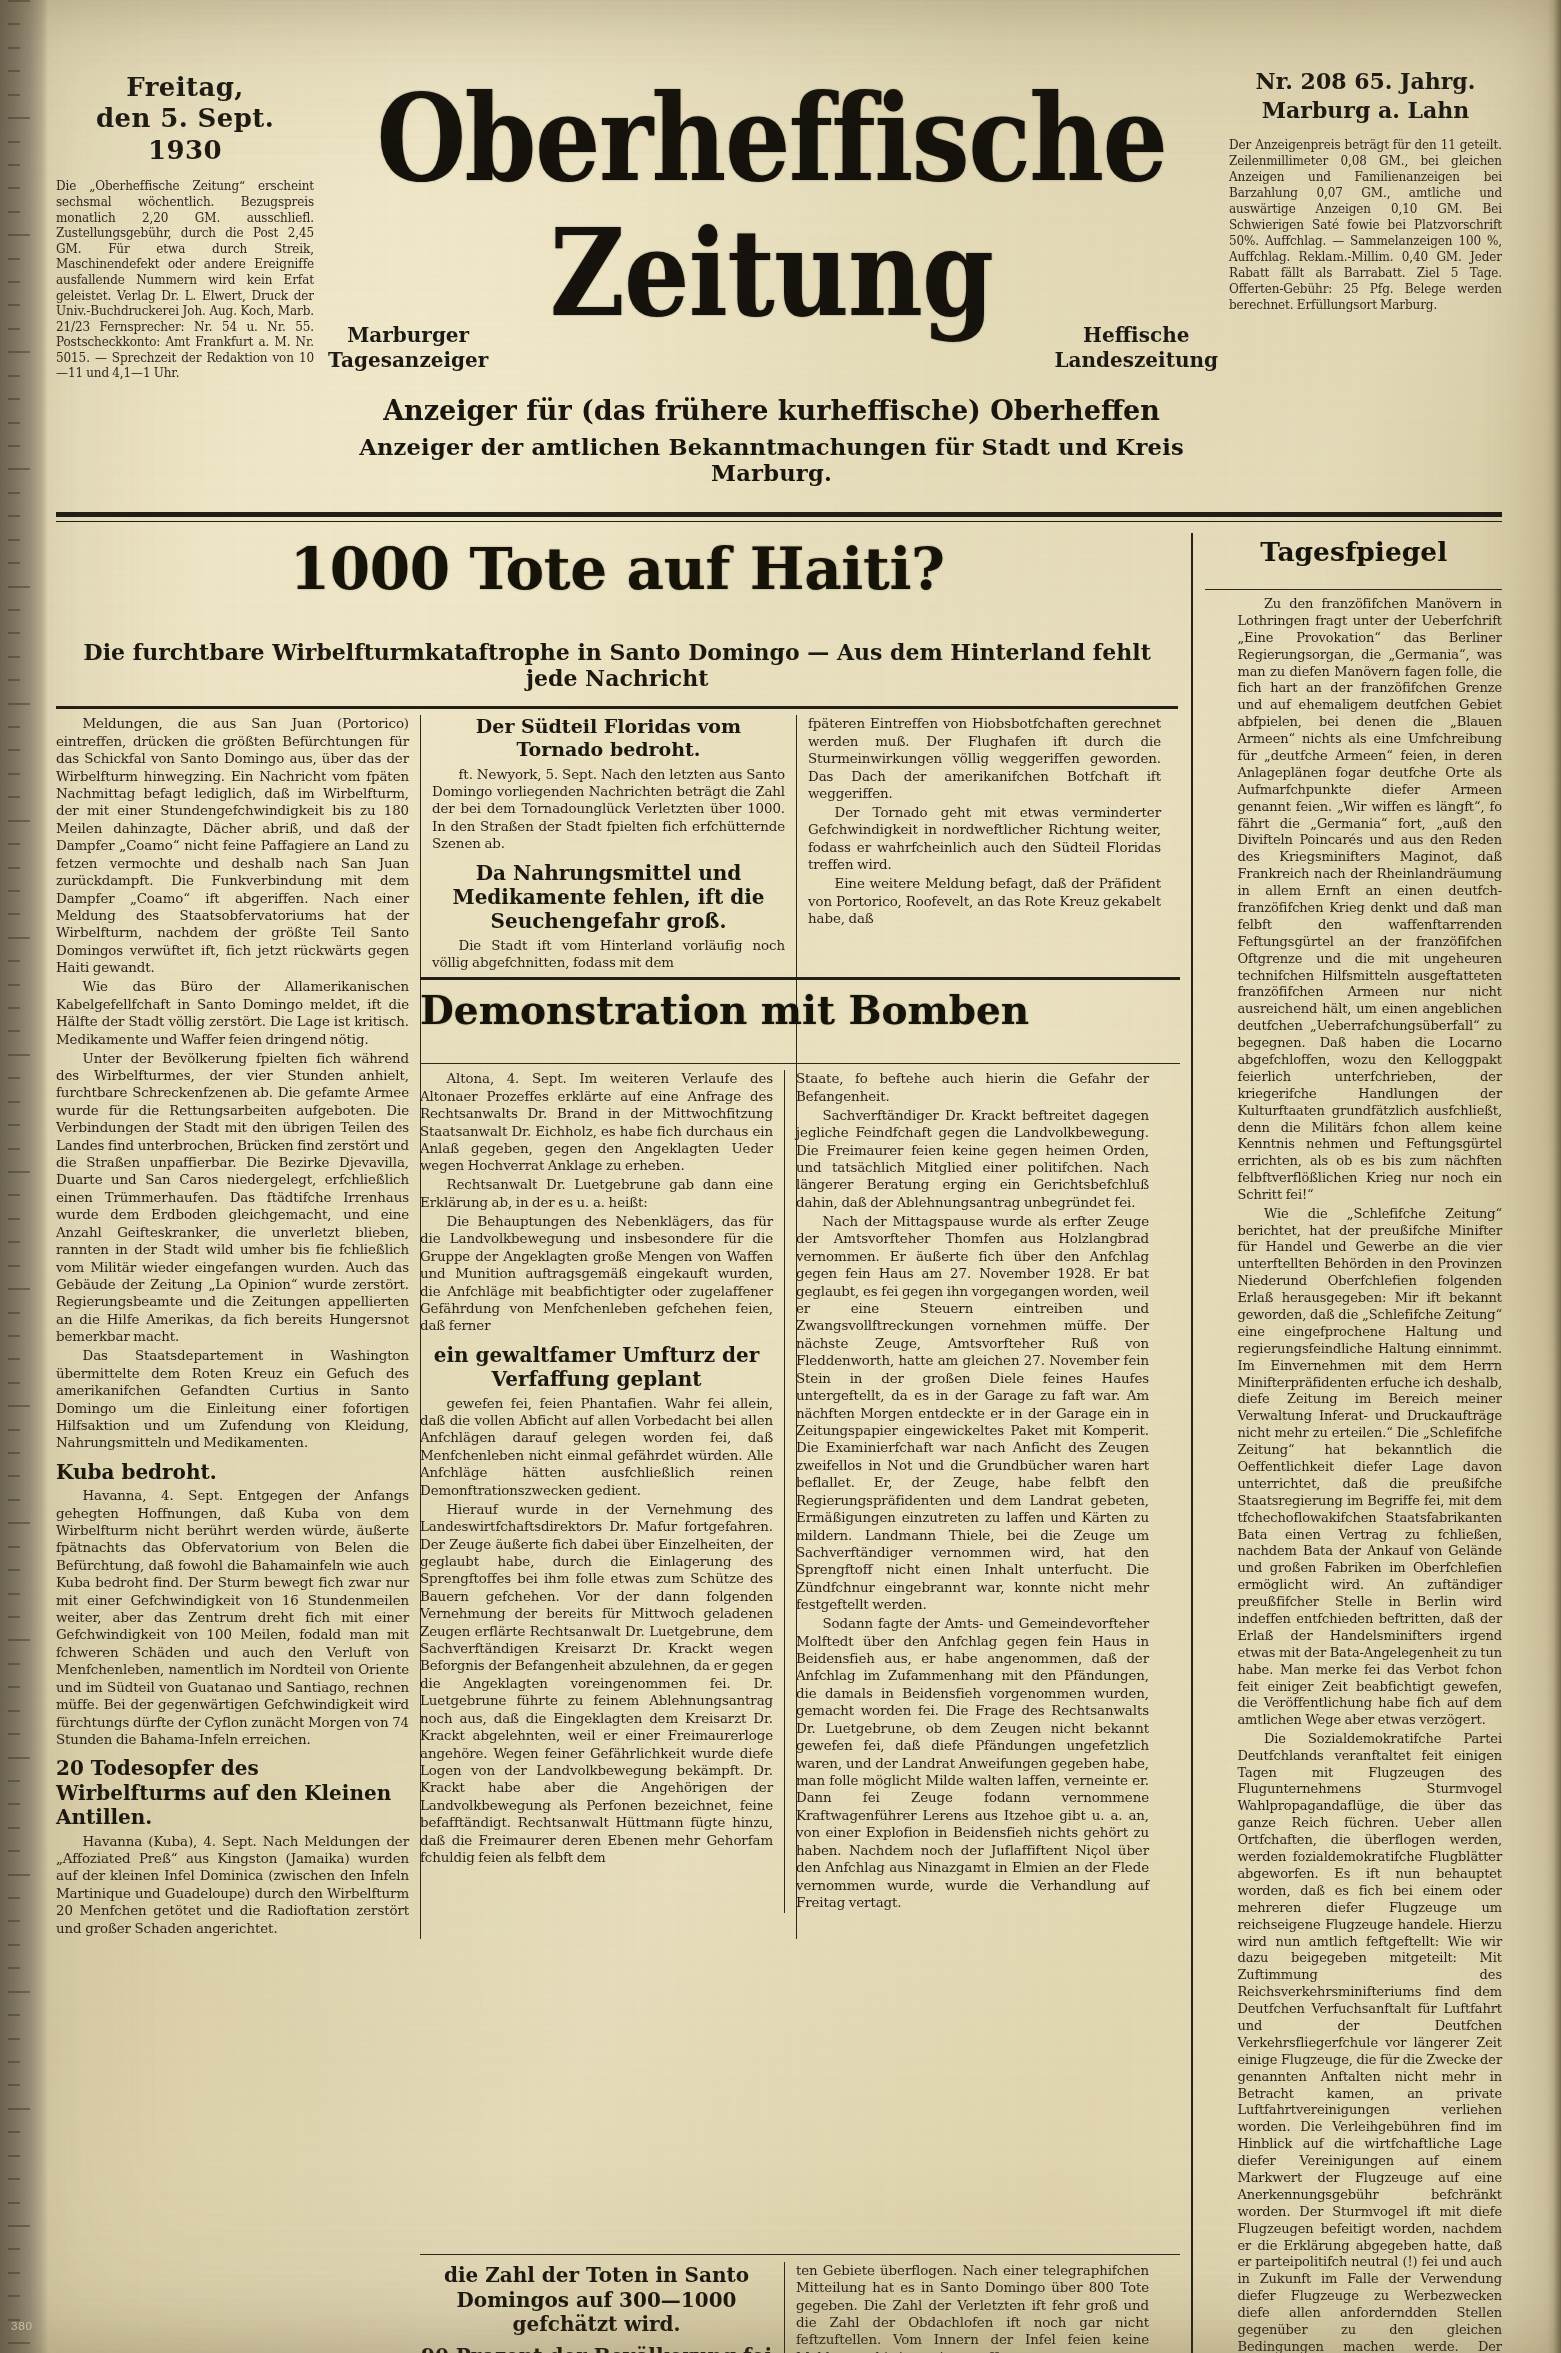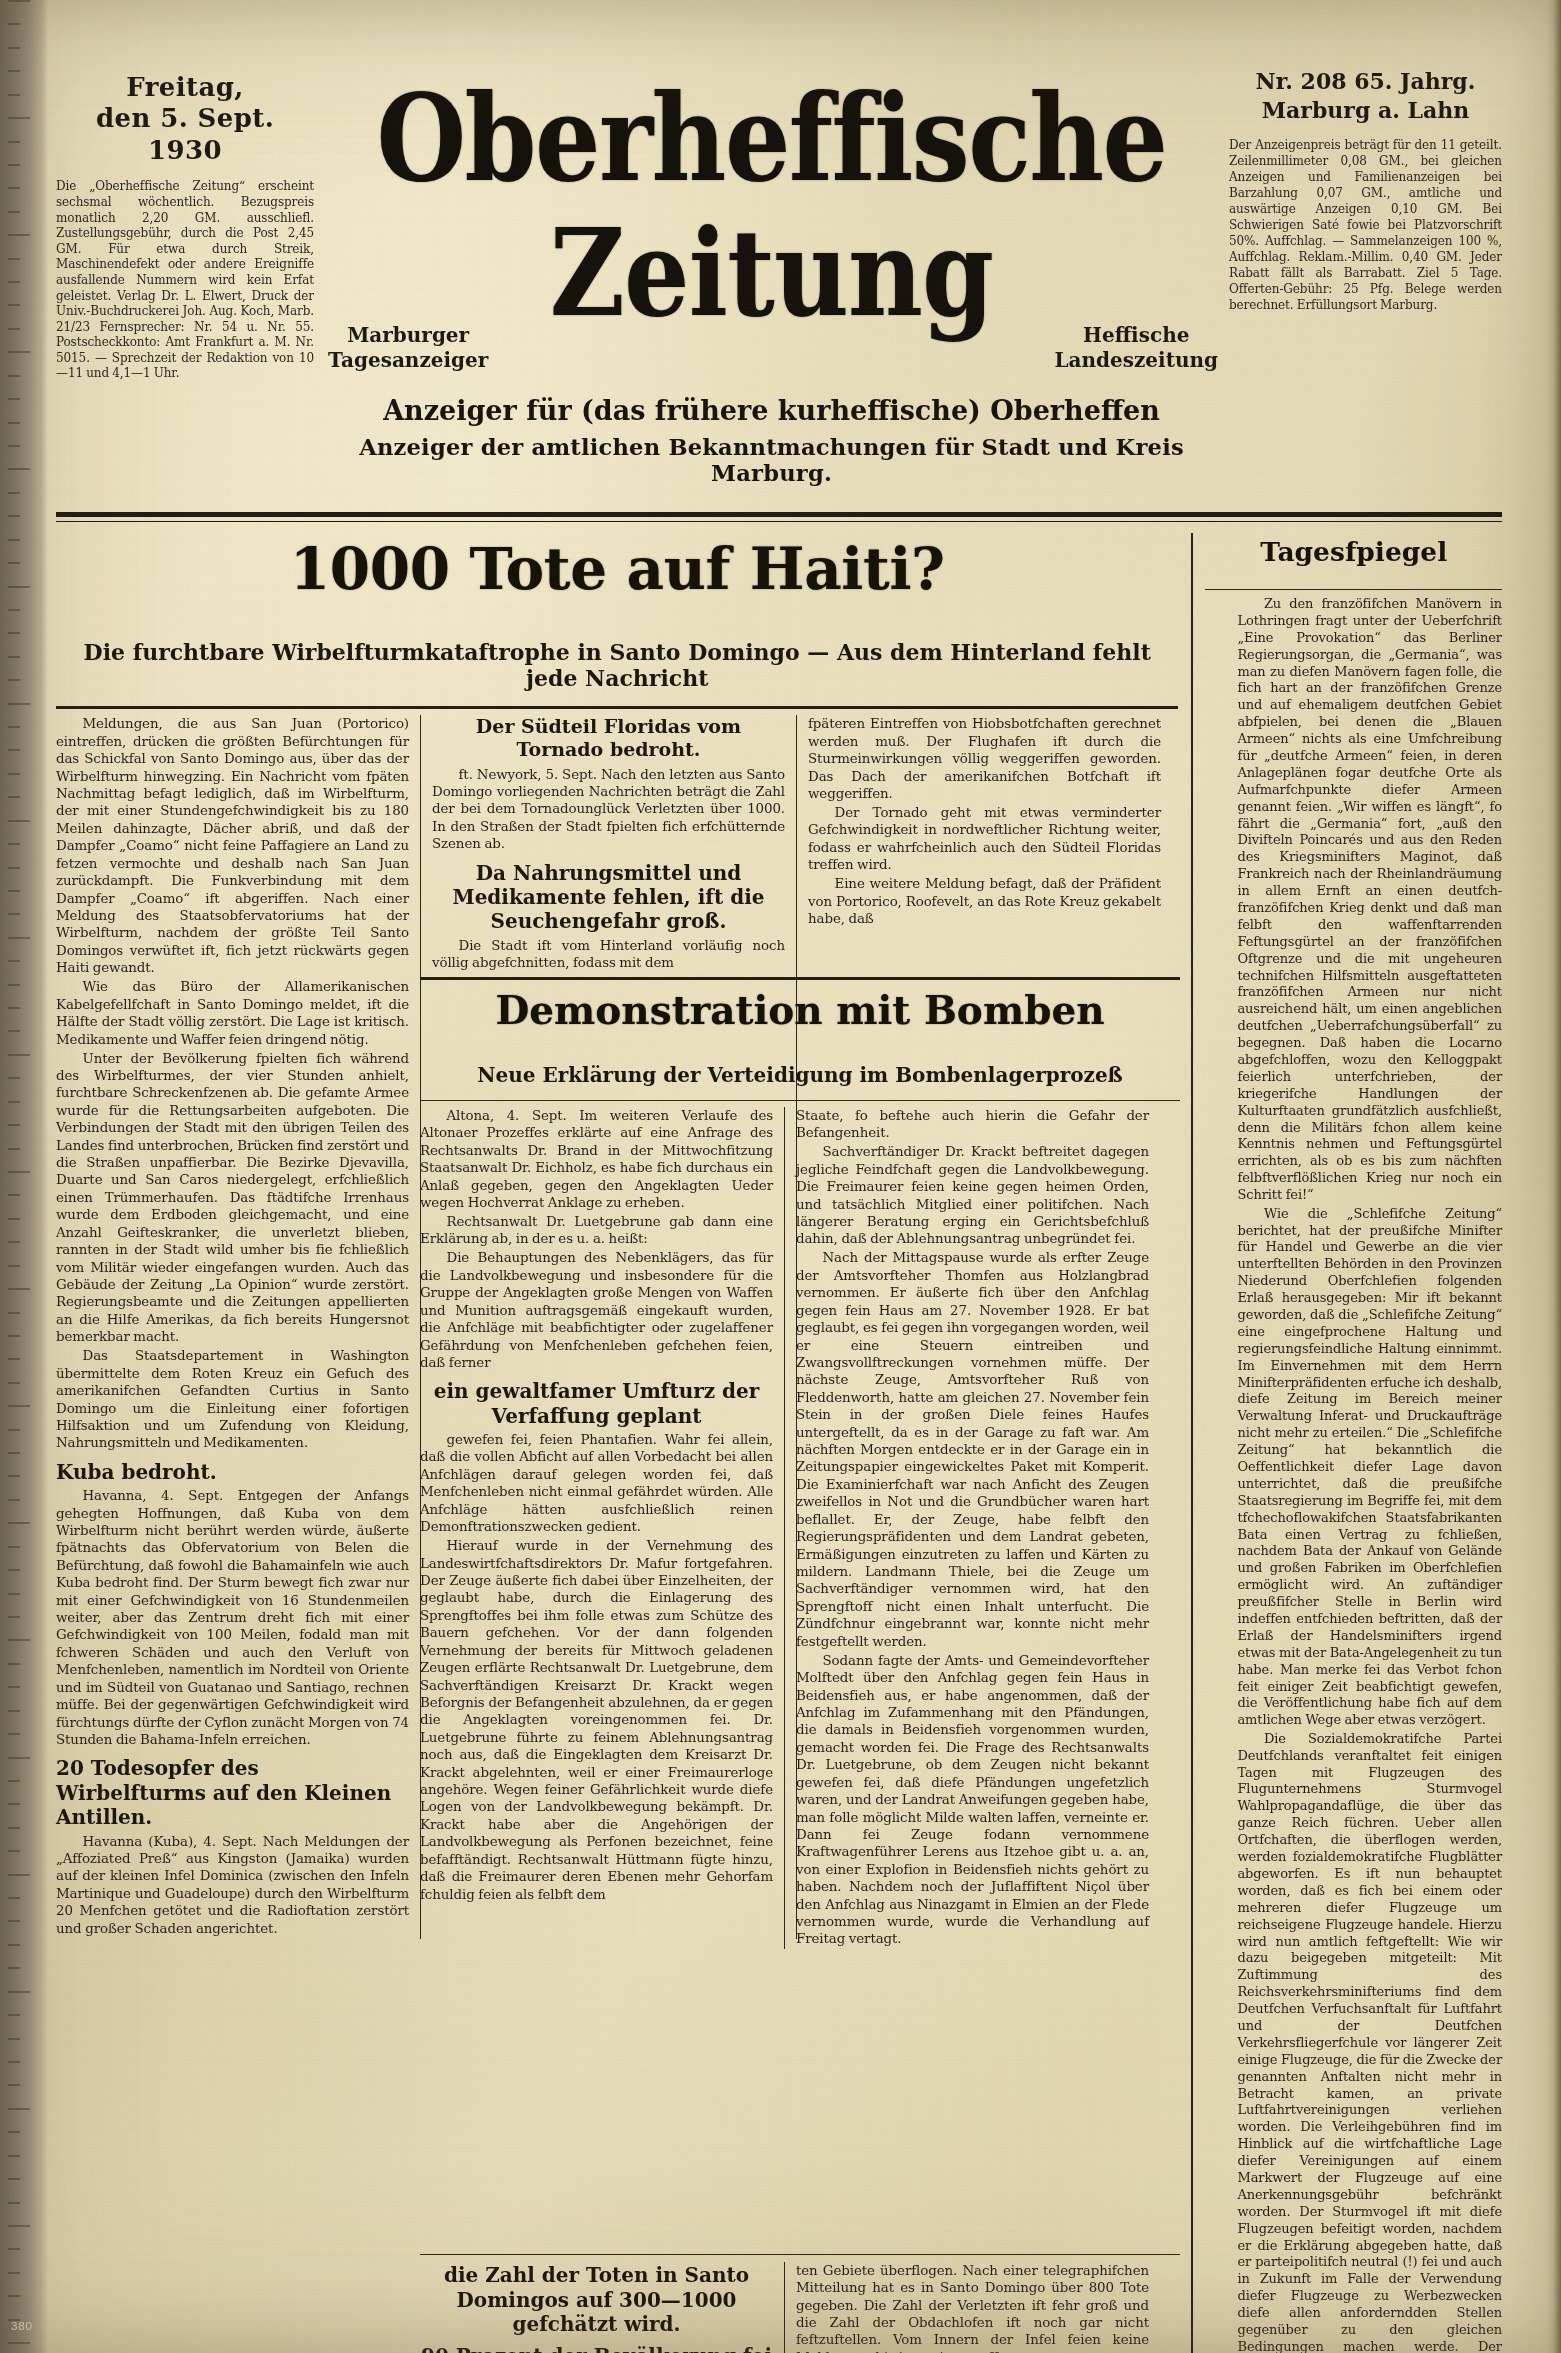--- a/index.html
+++ b/index.html
@@ -252,21 +252,21 @@
     text-align: center;
     line-height: 1.22;
     margin: 7.8px 0 3.1px 0;
     color: #1b1810;
   }
   h4.subsm.left { text-align: left; }
 
   
   #demo-head {
     font-family: "DejaVu Serif", serif; font-weight: bold;
-    text-align: center; font-size: 39px; line-height: 1.05;
+    font-size: 39px; line-height: 1.05;
     color: #151208; margin-top: 9.4px;
     text-shadow: 0 0 1.6px rgba(25,20,10,.45);
   }
   #demo-sub {
     font-family: "DejaVu Serif", serif; font-weight: bold;
     text-align: center; font-size: 20px; line-height: 1.2;
     color: #1b1810; margin-top: 6.2px; padding-bottom: 4.7px;
   }
 
   
@@ -467,21 +467,20 @@
           <div class="col" style="width:353px">
             <p class="txt noind">fpäteren Eintreffen von Hiobsbotfchaften gerechnet werden muß. Der Flughafen ift durch die Sturmeinwirkungen völlig weggeriffen geworden. Das Dach der amerikanifchen Botfchaft ift weggeriffen.</p>
             <p class="txt">Der Tornado geht mit etwas verminderter Gefchwindigkeit in nordweftlicher Richtung weiter, fodass er wahrfcheinlich auch den Südteil Floridas treffen wird.</p>
             <p class="txt">Eine weitere Meldung befagt, daß der Präfident von Portorico, Roofevelt, an das Rote Kreuz gekabelt habe, daß</p>
           </div>
         </div>
 
         <div style="position:absolute; left:364px; top:437px; width:760px;">
           <hr class="hr-block thick">
           <h2 id="demo-head">Demonstration mit Bomben</h2>
-          <div id="demo-sub">Neue Erklärung der Verteidigung im Bombenlagerprozeß</div>
           <hr class="hr-block">
 
           <div class="cols3">
             <div class="col" style="width:353px">
               <p class="txt">Altona, 4. Sept. Im weiteren Verlaufe des Altonaer Prozeffes erklärte auf eine Anfrage des Rechtsanwalts Dr. Brand in der Mittwochfitzung Staatsanwalt Dr. Eichholz, es habe fich durchaus ein Anlaß gegeben, gegen den Angeklagten Ueder wegen Hochverrat Anklage zu erheben.</p>
               <p class="txt">Rechtsanwalt Dr. Luetgebrune gab dann eine Erklärung ab, in der es u. a. heißt:</p>
               <p class="txt">Die Behauptungen des Nebenklägers, das für die Landvolkbewegung und insbesondere für die Gruppe der Angeklagten große Mengen von Waffen und Munition auftragsgemäß eingekauft wurden, die Anfchläge mit beabfichtigter oder zugelaffener Gefährdung von Menfchenleben gefchehen feien, daß ferner</p>
               <h4 class="subsm">ein gewaltfamer Umfturz der Verfaffung geplant</h4>
               <p class="txt">gewefen fei, feien Phantafien. Wahr fei allein, daß die vollen Abficht auf allen Vorbedacht bei allen Anfchlägen darauf gelegen worden fei, daß Menfchenleben nicht einmal gefährdet würden. Alle Anfchläge hätten ausfchließlich reinen Demonftrationszwecken gedient.</p>
               <p class="txt">Hierauf wurde in der Vernehmung des Landeswirtfchaftsdirektors Dr. Mafur fortgefahren. Der Zeuge äußerte fich dabei über Einzelheiten, der geglaubt habe, durch die Einlagerung des Sprengftoffes bei ihm folle etwas zum Schütze des Bauern gefchehen. Vor der dann folgenden Vernehmung der bereits für Mittwoch geladenen Zeugen erflärte Rechtsanwalt Dr. Luetgebrune, dem Sachverftändigen Kreisarzt Dr. Krackt wegen Beforgnis der Befangenheit abzulehnen, da er gegen die Angeklagten voreingenommen fei. Dr. Luetgebrune führte zu feinem Ablehnungsantrag noch aus, daß die Eingeklagten dem Kreisarzt Dr. Krackt abgelehnten, weil er einer Freimaurerloge angehöre. Wegen feiner Gefährlichkeit wurde diefe Logen von der Landvolkbewegung bekämpft. Dr. Krackt habe aber die Angehörigen der Landvolkbewegung als Perfonen bezeichnet, feine befafftändigt. Rechtsanwalt Hüttmann fügte hinzu, daß die Freimaurer deren Ebenen mehr Gehorfam fchuldig feien als felbft dem</p>

